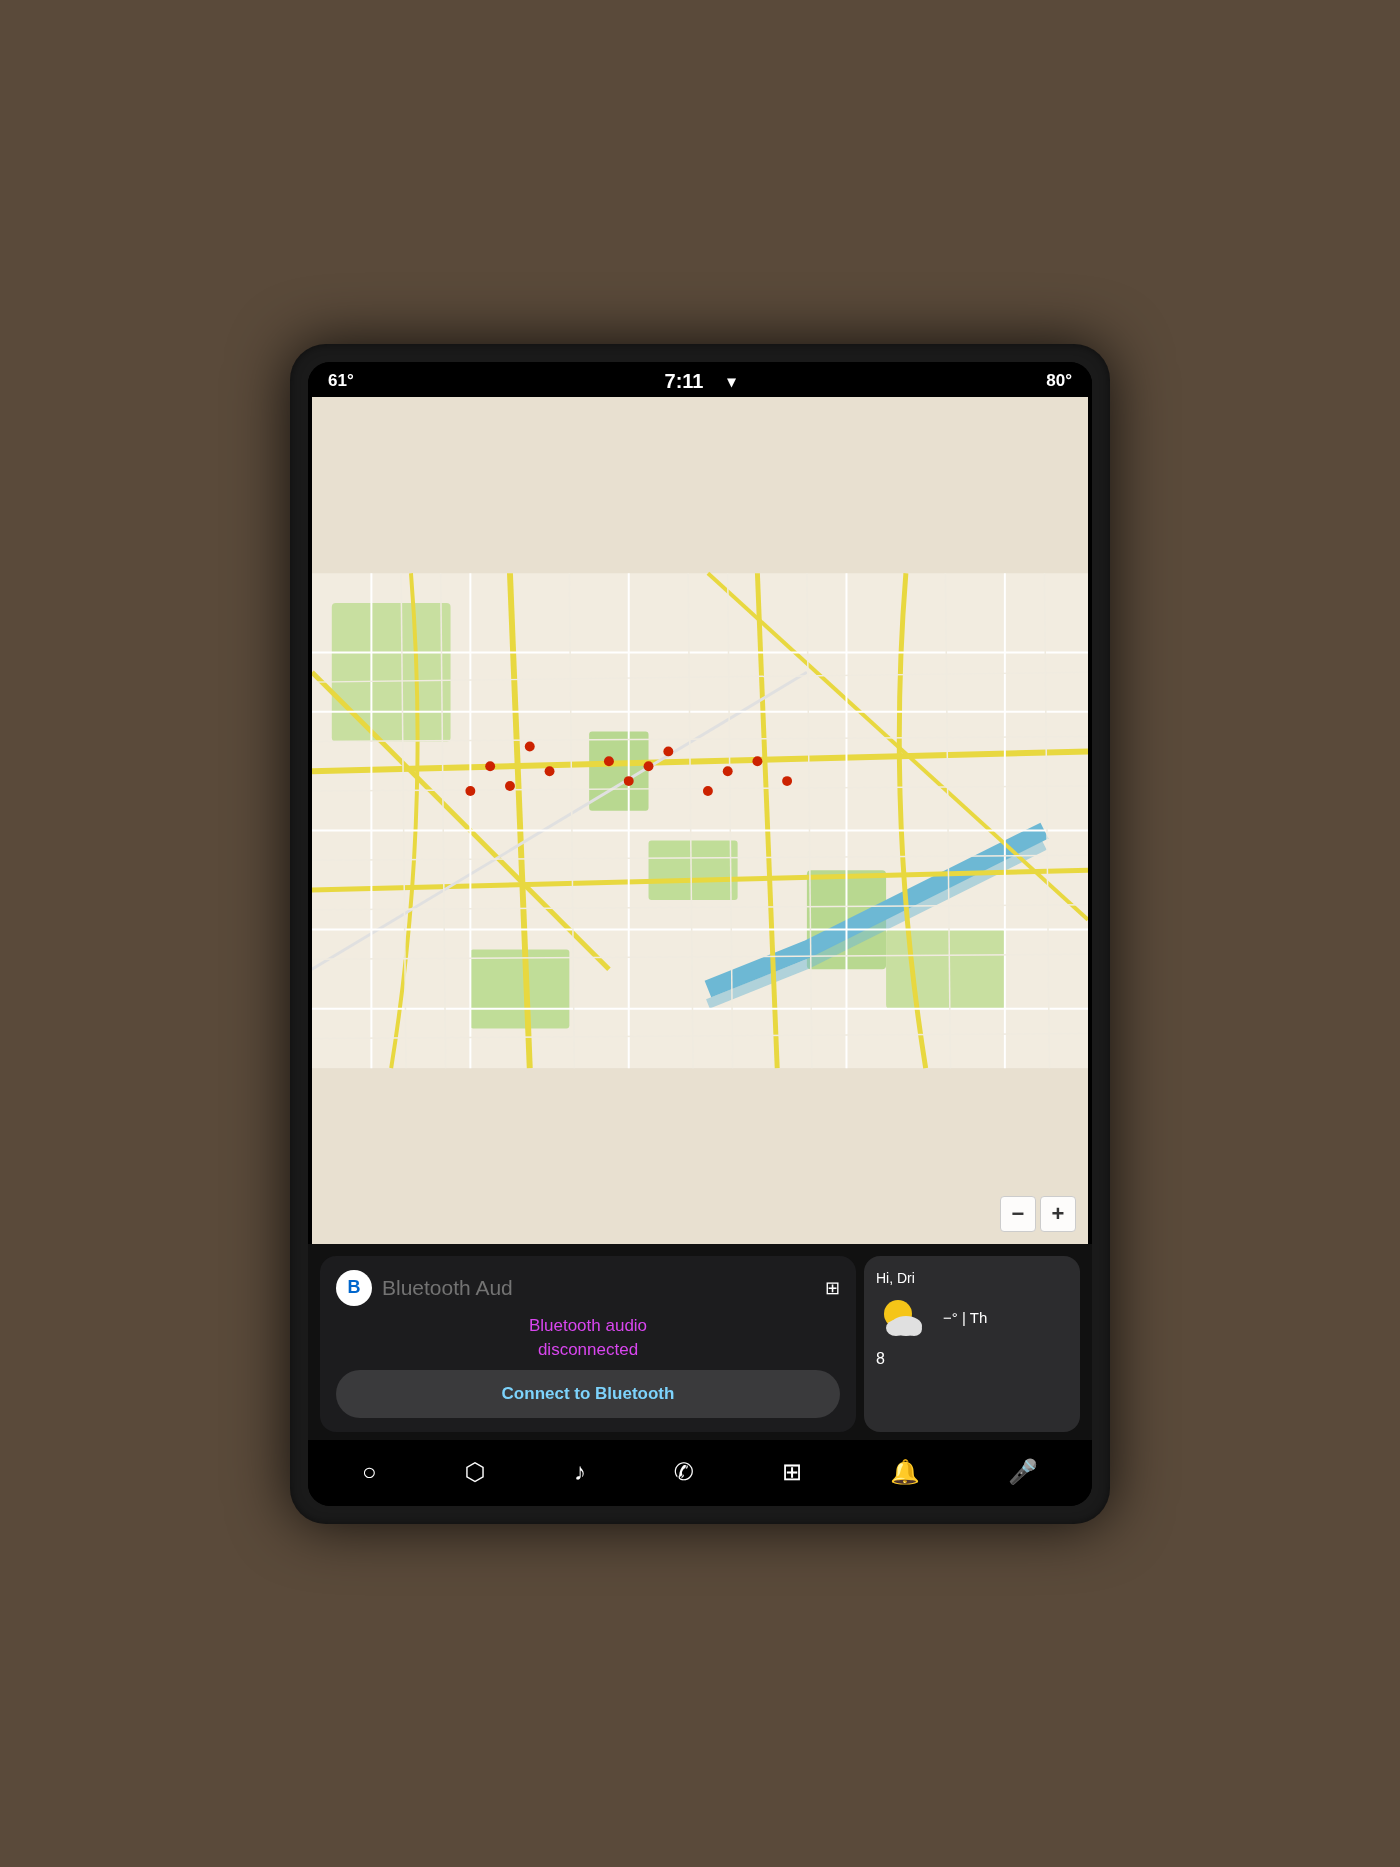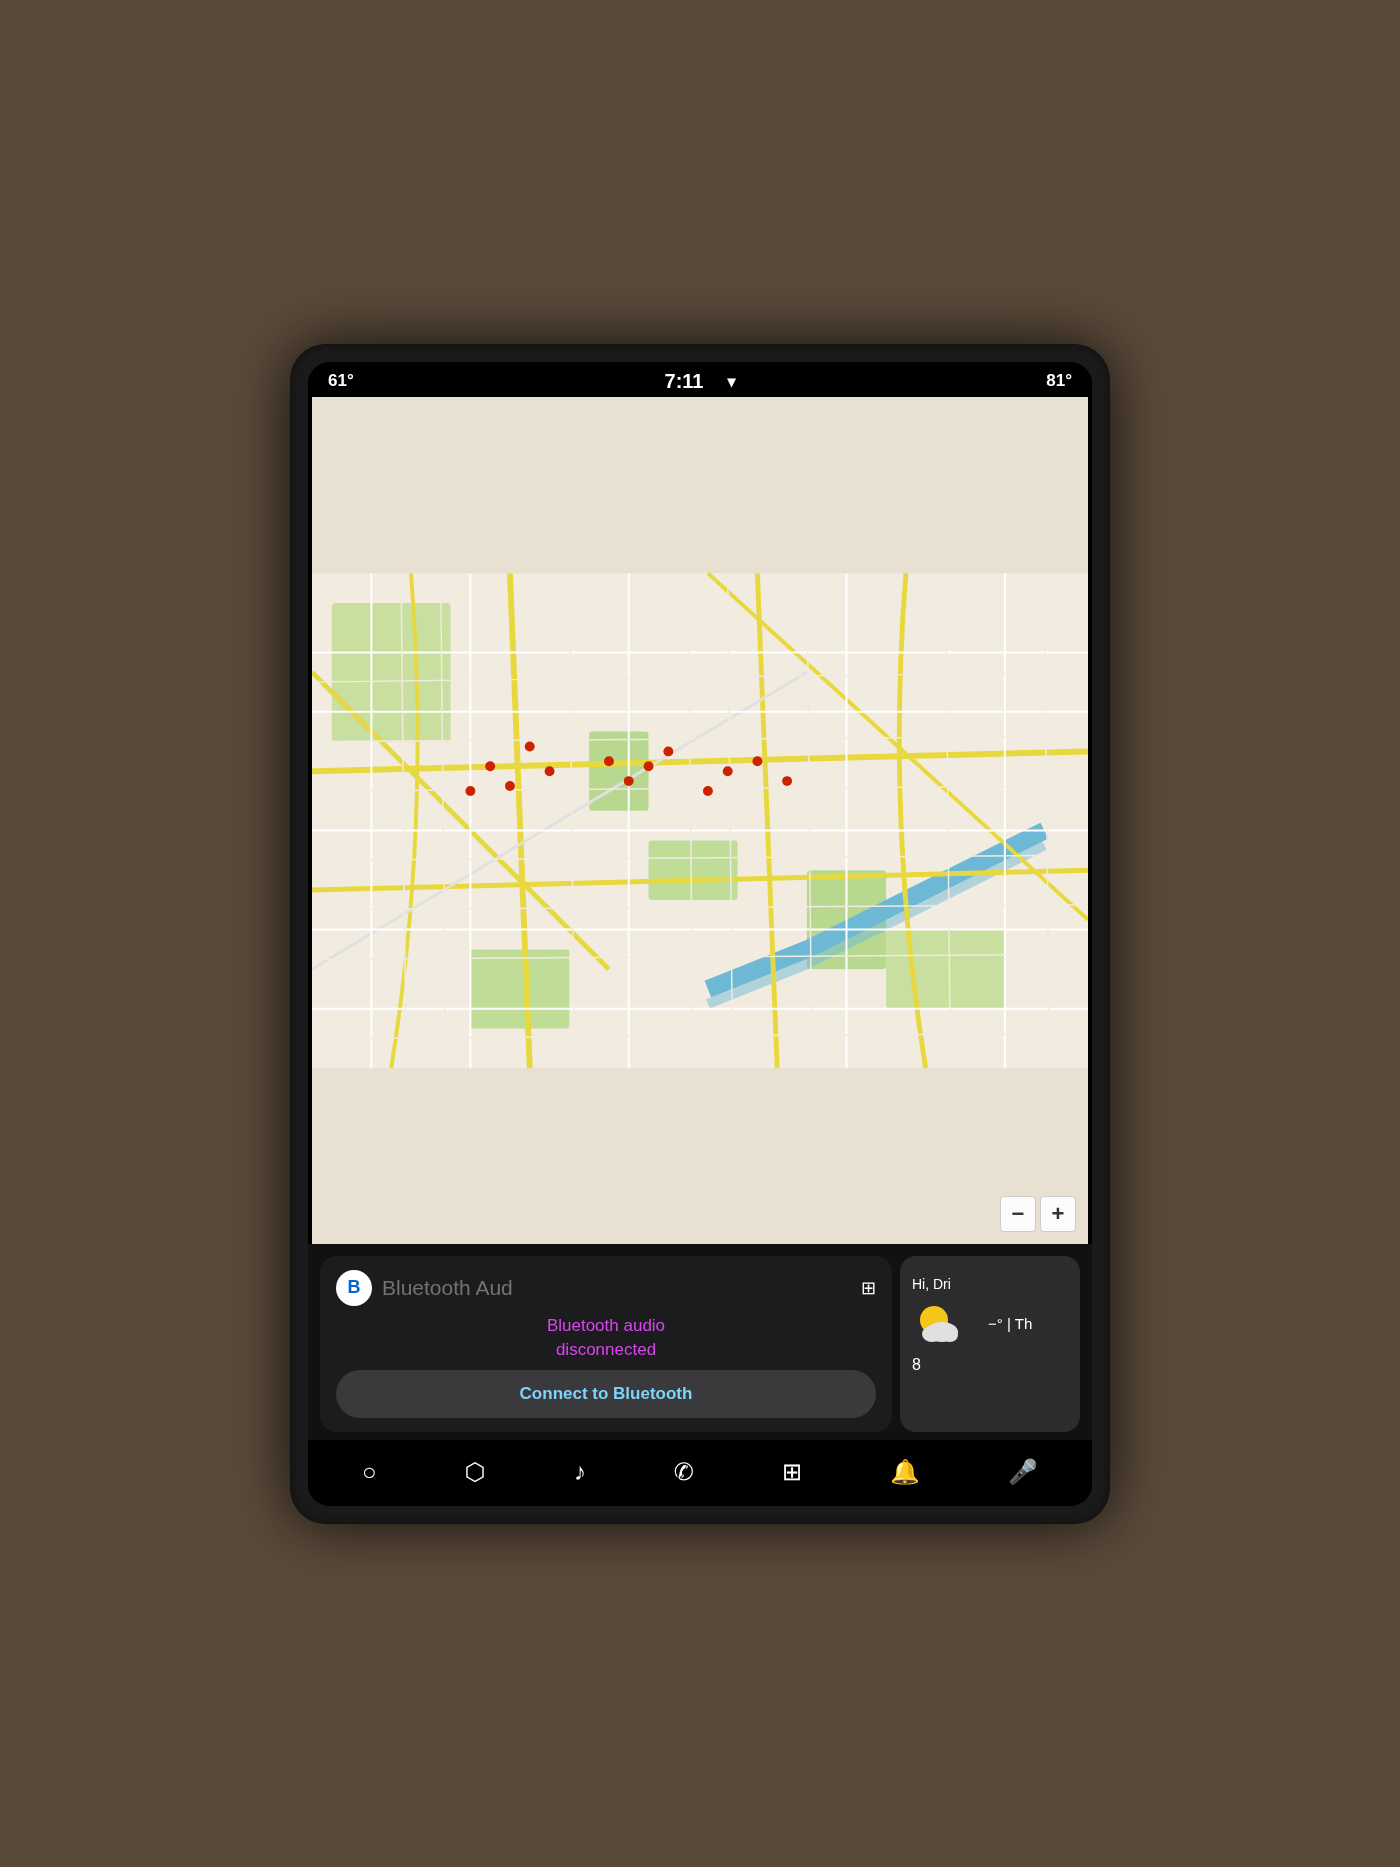--- a/index.html
+++ b/index.html
@@ -177,40 +177,40 @@
       color: #7dd3fc;
       font-size: 17px;
       font-weight: 600;
       cursor: pointer;
       width: 100%;
       text-align: center;
     }
 
     
     .weather-card {
-      width: 180px;
+      width: 216px;
       background: #2c2c2e;
       border-radius: 16px;
-      padding: 20px 12px;
+      padding: 14px 12px;
       display: flex;
       flex-direction: column;
       align-items: flex-start;
       gap: 6px;
     }
 
     .weather-greeting {
       color: #fff;
       font-size: 14px;
       font-weight: 500;
     }
 
     .weather-main {
       display: flex;
       align-items: center;
-      gap: 24px;
+      gap: 15px;
     }
 
     .weather-temps {
       color: #fff;
       font-size: 15px;
       line-height: 1.5;
     }
 
     .weather-extra {
       color: #fff;
@@ -247,21 +247,21 @@
 
 <div class="tablet-outer">
   <div class="tablet-inner">
 
     <div class="status-bar">
       <span class="status-left">61°</span>
       <div class="status-center">
         <span>7:11</span>
         <span class="wifi-icon">▾</span>
       </div>
-      <span class="status-right">81°</span>
+      <span class="status-right">80°</span>
     </div>
 
     <div class="map-container">
       <svg class="map-svg" viewBox="0 0 784 500" xmlns="http://www.w3.org/2000/svg">
 
         <rect width="784" height="500" fill="#f2ece0"></rect>
 
         <rect x="20" y="30" width="120" height="140" fill="#c8dfa0" rx="4"></rect>
         <rect x="280" y="160" width="60" height="80" fill="#b8d890" rx="3"></rect>
         <rect x="340" y="270" width="90" height="60" fill="#c0dd98" rx="3"></rect>

